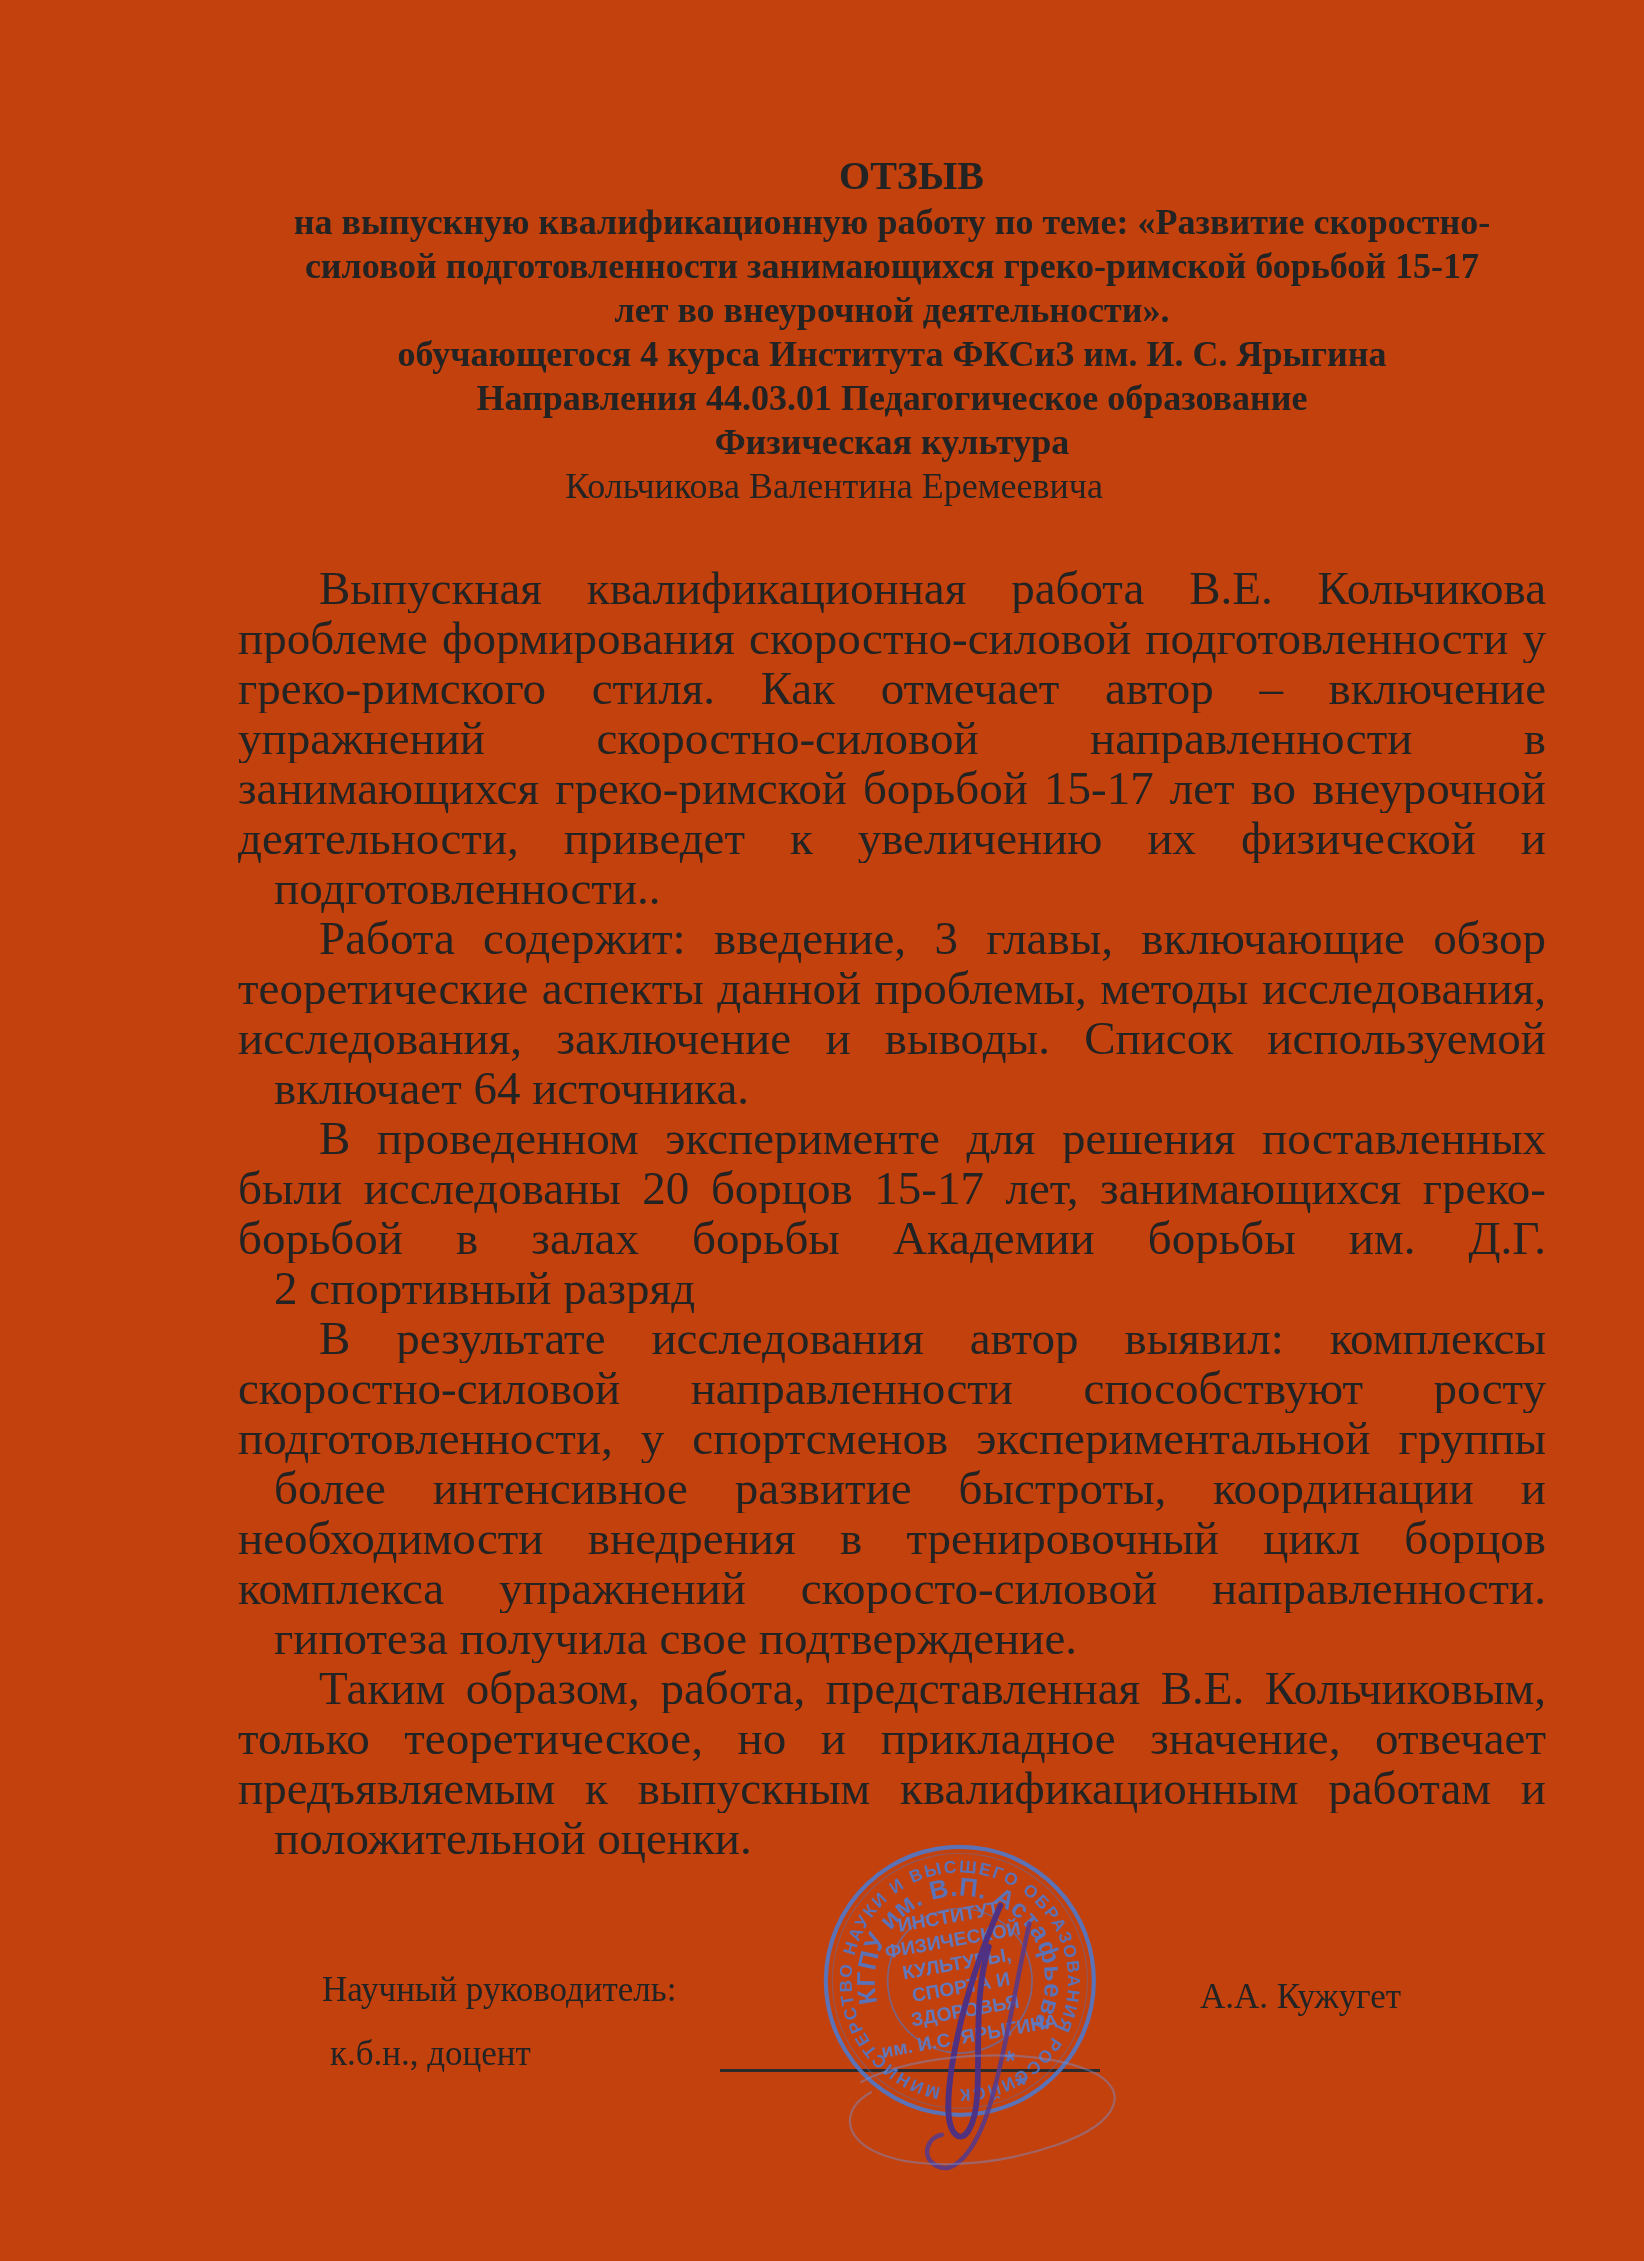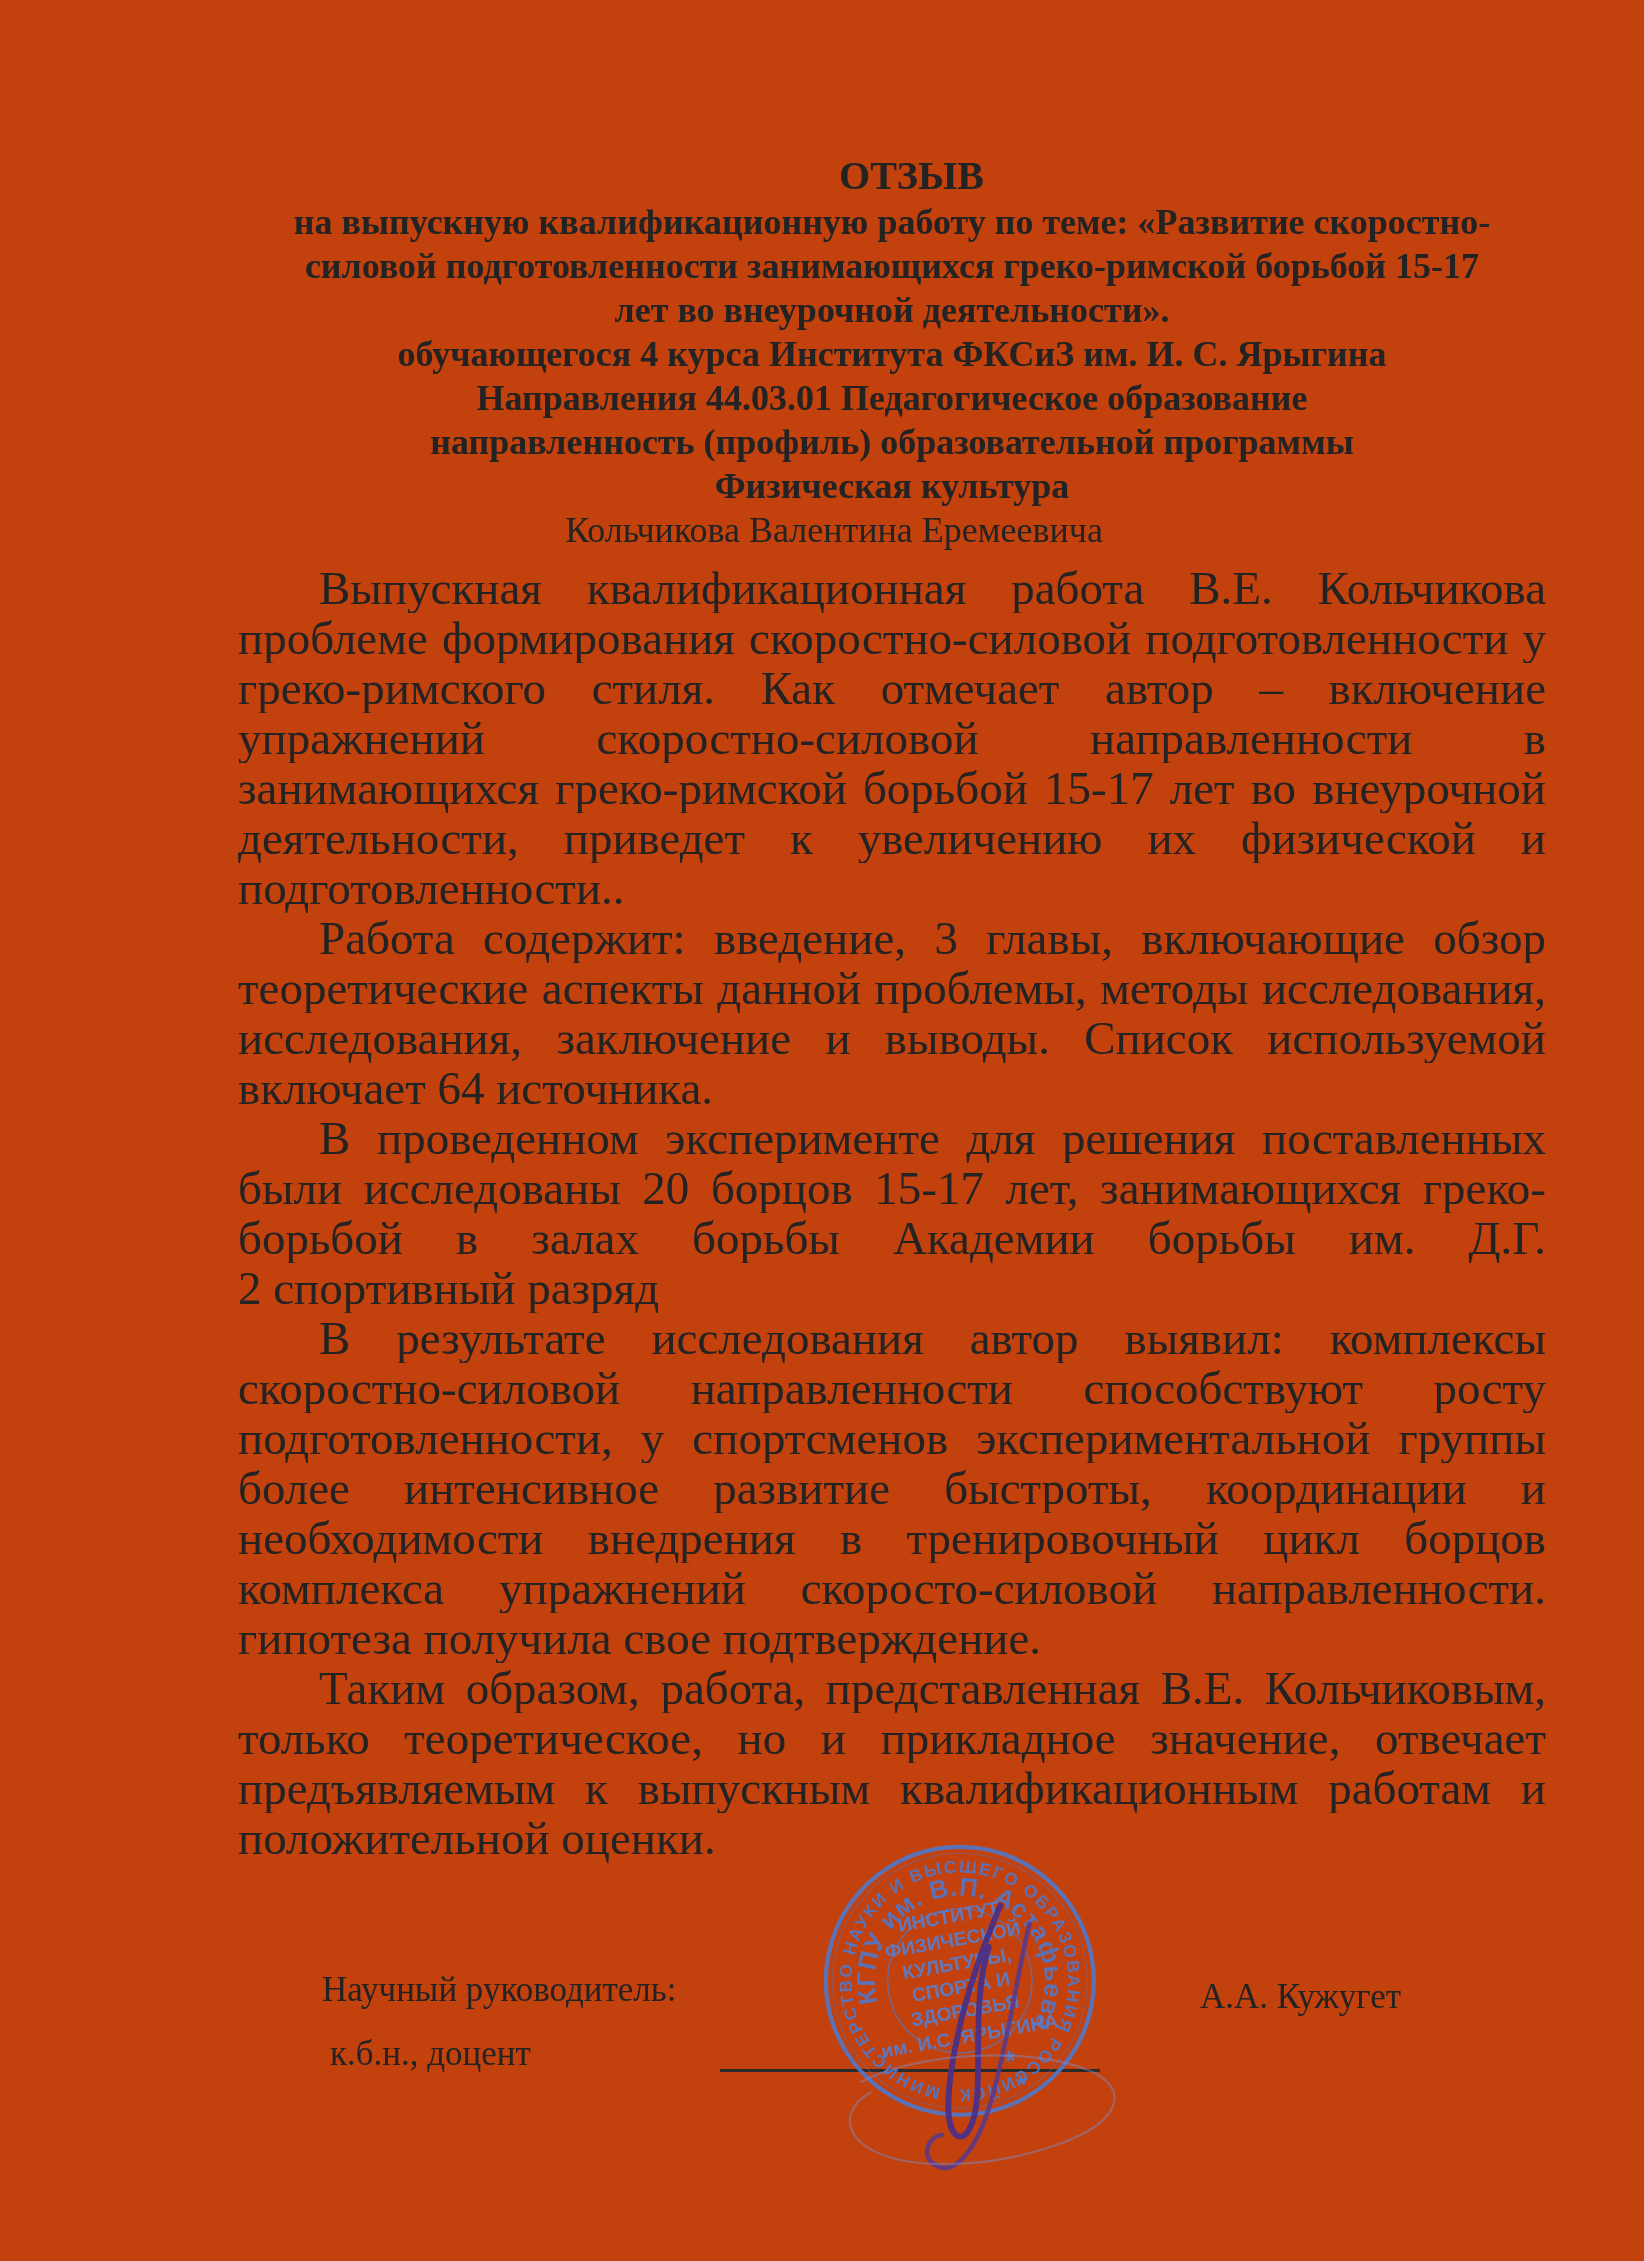--- a/index.html
+++ b/index.html
@@ -10,21 +10,21 @@
   }
   
   .header{position:absolute;left:238px;top:151px;width:1308px;text-align:center;font-weight:bold;}
   .doc-title{font-size:40px;line-height:49px;padding-left:39px;}
   .h-line{font-size:36px;line-height:44px;}
   .h-author{font-weight:normal;padding-right:116px;}
   
   .body-text{position:absolute;left:238px;top:563px;width:1308px;font-size:47px;line-height:50px;}
   .bline{height:50px;overflow:hidden;text-align:justify;text-align-last:justify;}
   .bline.first{text-indent:81px;}
-  .bline.plast{text-align-last:left;}
+  .bline.plast{text-align-last:left;margin-left:36px;}
   
   .sig-role{position:absolute;left:322px;top:1965px;font-size:35px;line-height:49px;}
   .sig-degree{position:absolute;left:330px;top:2029px;font-size:35px;line-height:49px;}
   .sig-name{position:absolute;left:1200px;top:1972px;font-size:35px;line-height:49px;}
   .sig-line{position:absolute;left:720px;top:2069px;width:380px;height:2.6px;background:#2b2b2b;}
   
   .overlay{position:absolute;left:0;top:0;width:1644px;height:2261px;pointer-events:none;}
   .stamp-text{font-family:"Liberation Sans", sans-serif;}
 </style>
 </head>
@@ -32,21 +32,20 @@
 
 <div class="page">
 
   <div class="header">
     <div class="doc-title">ОТЗЫВ</div>
     <div class="h-line">на выпускную квалификационную работу по теме: «Развитие скоростно-</div>
     <div class="h-line">силовой подготовленности занимающихся греко-римской борьбой 15-17</div>
     <div class="h-line">лет во внеурочной деятельности».</div>
     <div class="h-line">обучающегося 4 курса Института ФКСиЗ им. И. С.  Ярыгина</div>
     <div class="h-line">Направления 44.03.01 Педагогическое образование</div>
-    <div class="h-line">направленность (профиль) образовательной программы</div>
     <div class="h-line">Физическая культура</div>
     <div class="h-line h-author">Кольчикова Валентина Еремеевича</div>
   </div>
 
   <div class="body-text">
       <div class="bline first">Выпускная квалификационная работа В.Е. Кольчикова посвящена</div>
       <div class="bline">проблеме формирования скоростно-силовой подготовленности у борцов</div>
       <div class="bline">греко-римского стиля. Как отмечает автор – включение комплексов</div>
       <div class="bline">упражнений скоростно-силовой направленности в тренировочный процесс</div>
       <div class="bline">занимающихся греко-римской борьбой 15-17 лет  во внеурочной</div>

